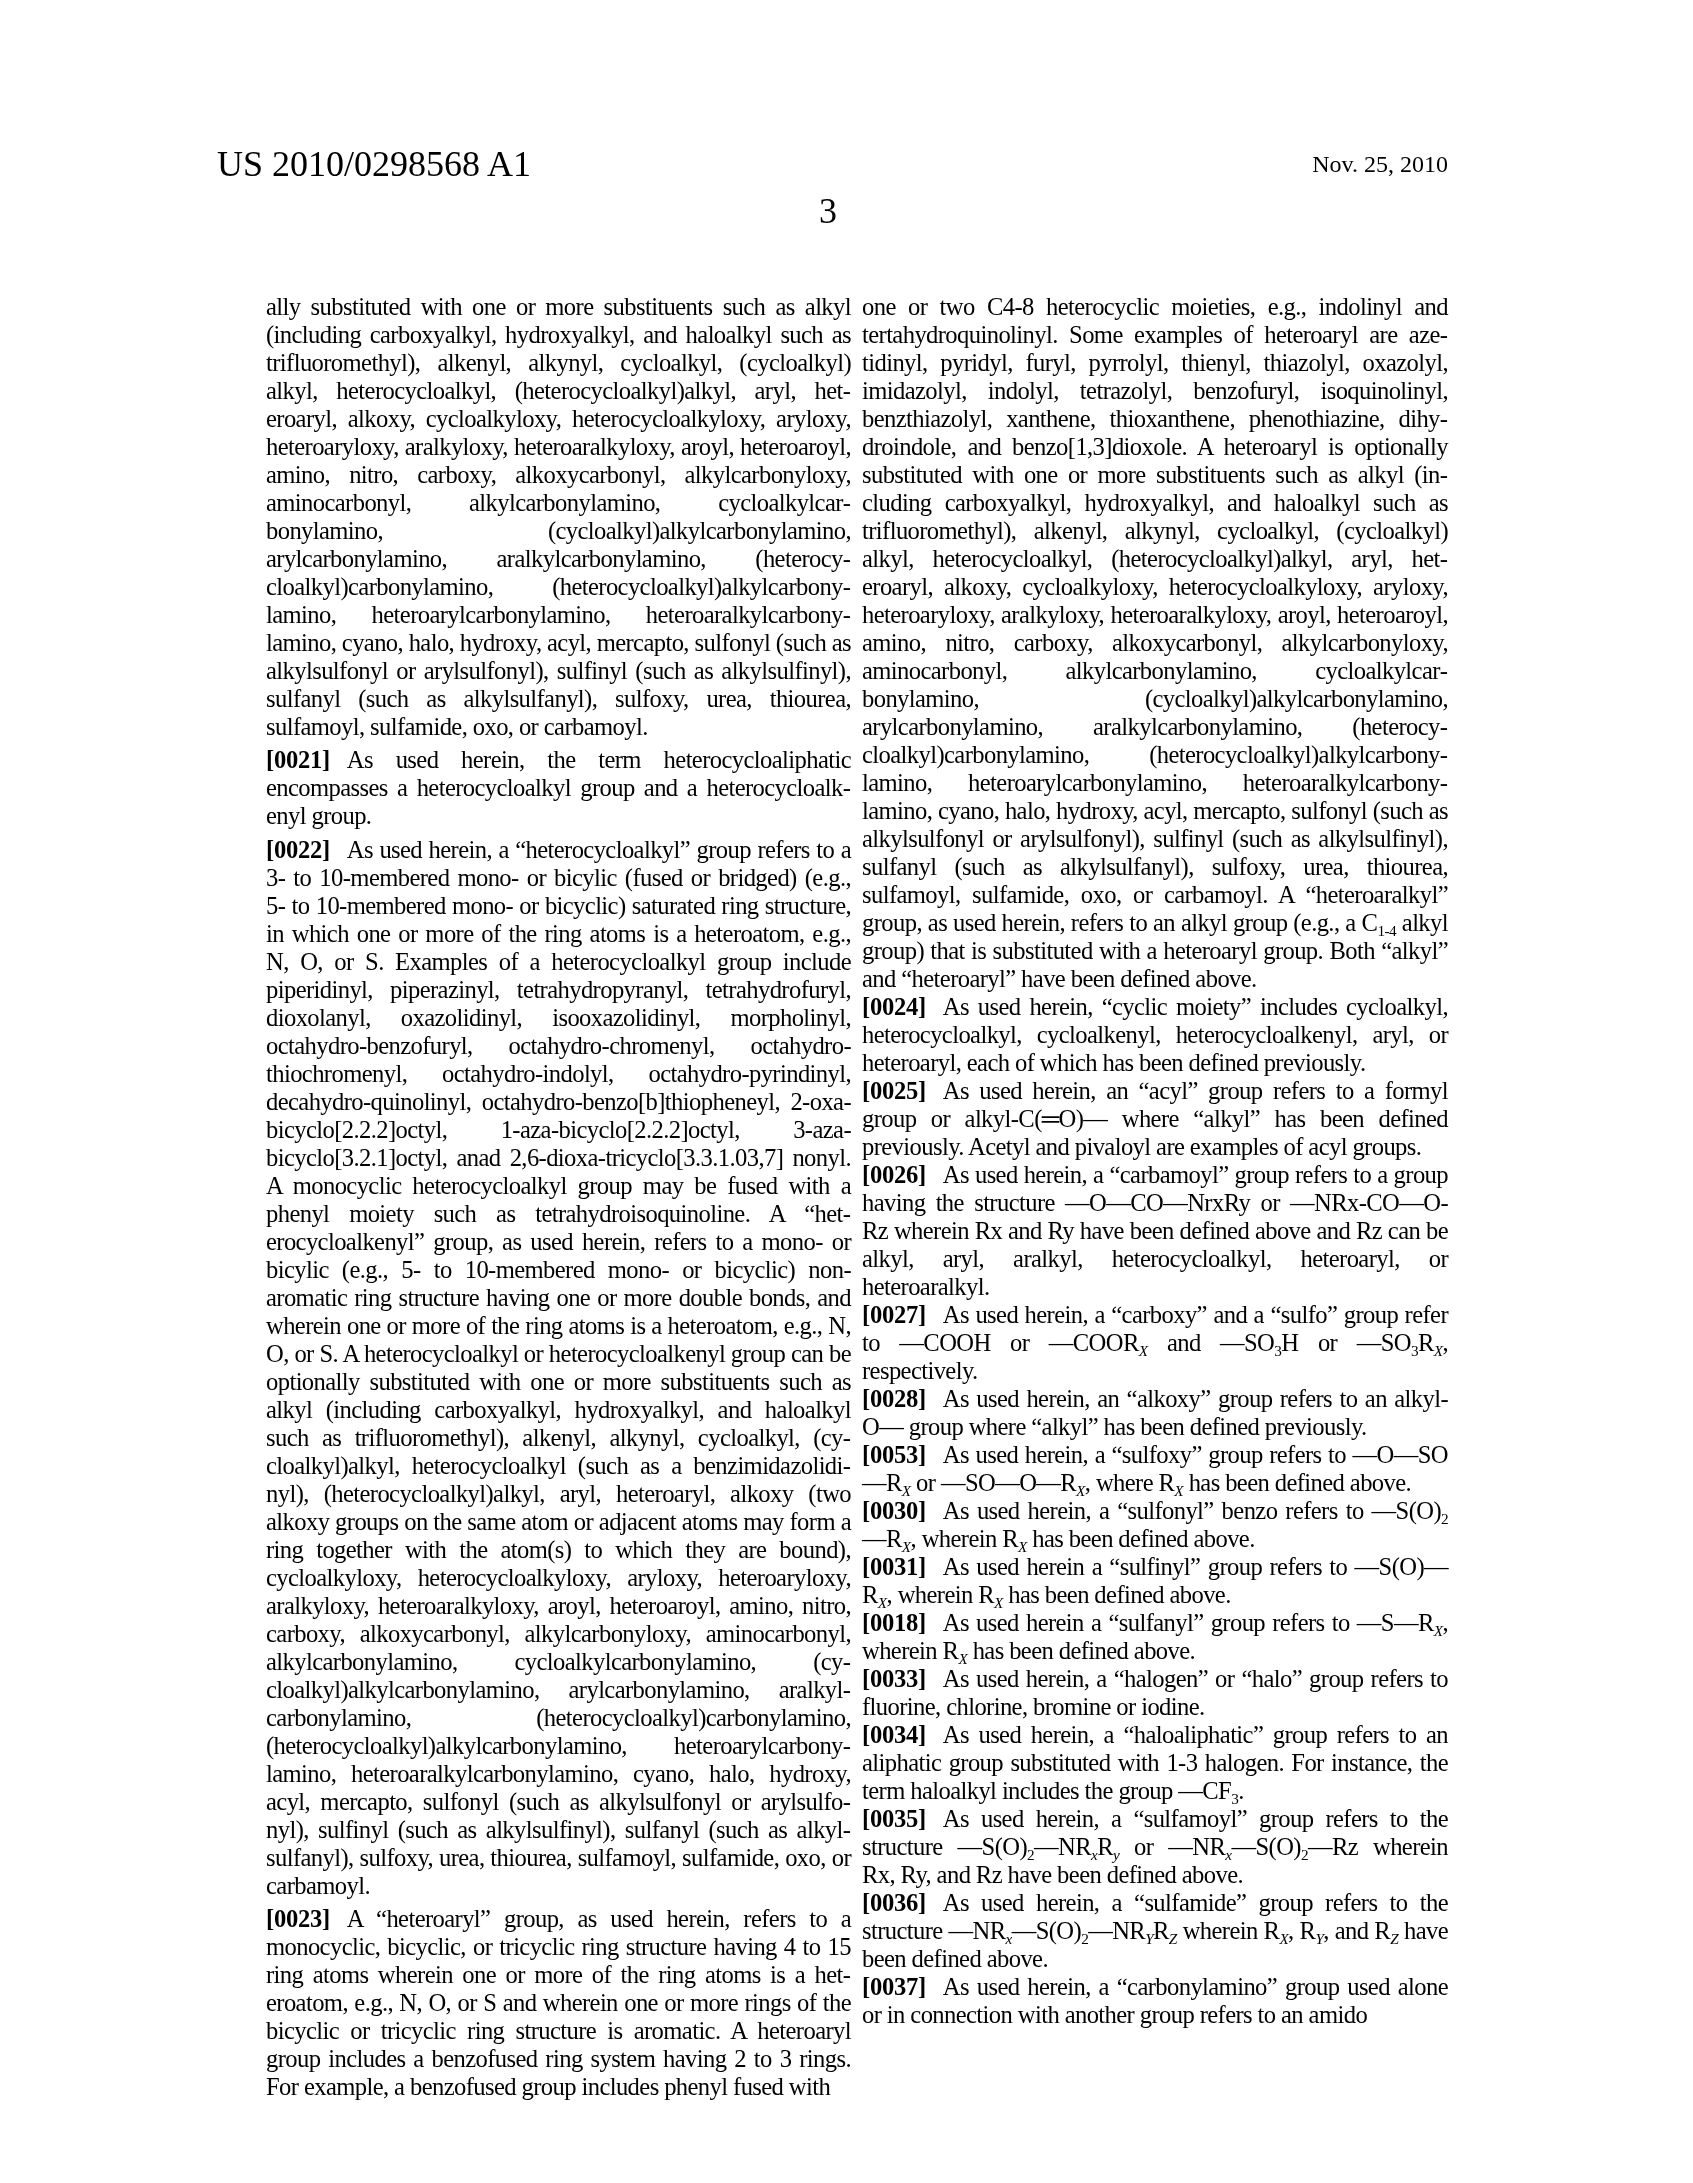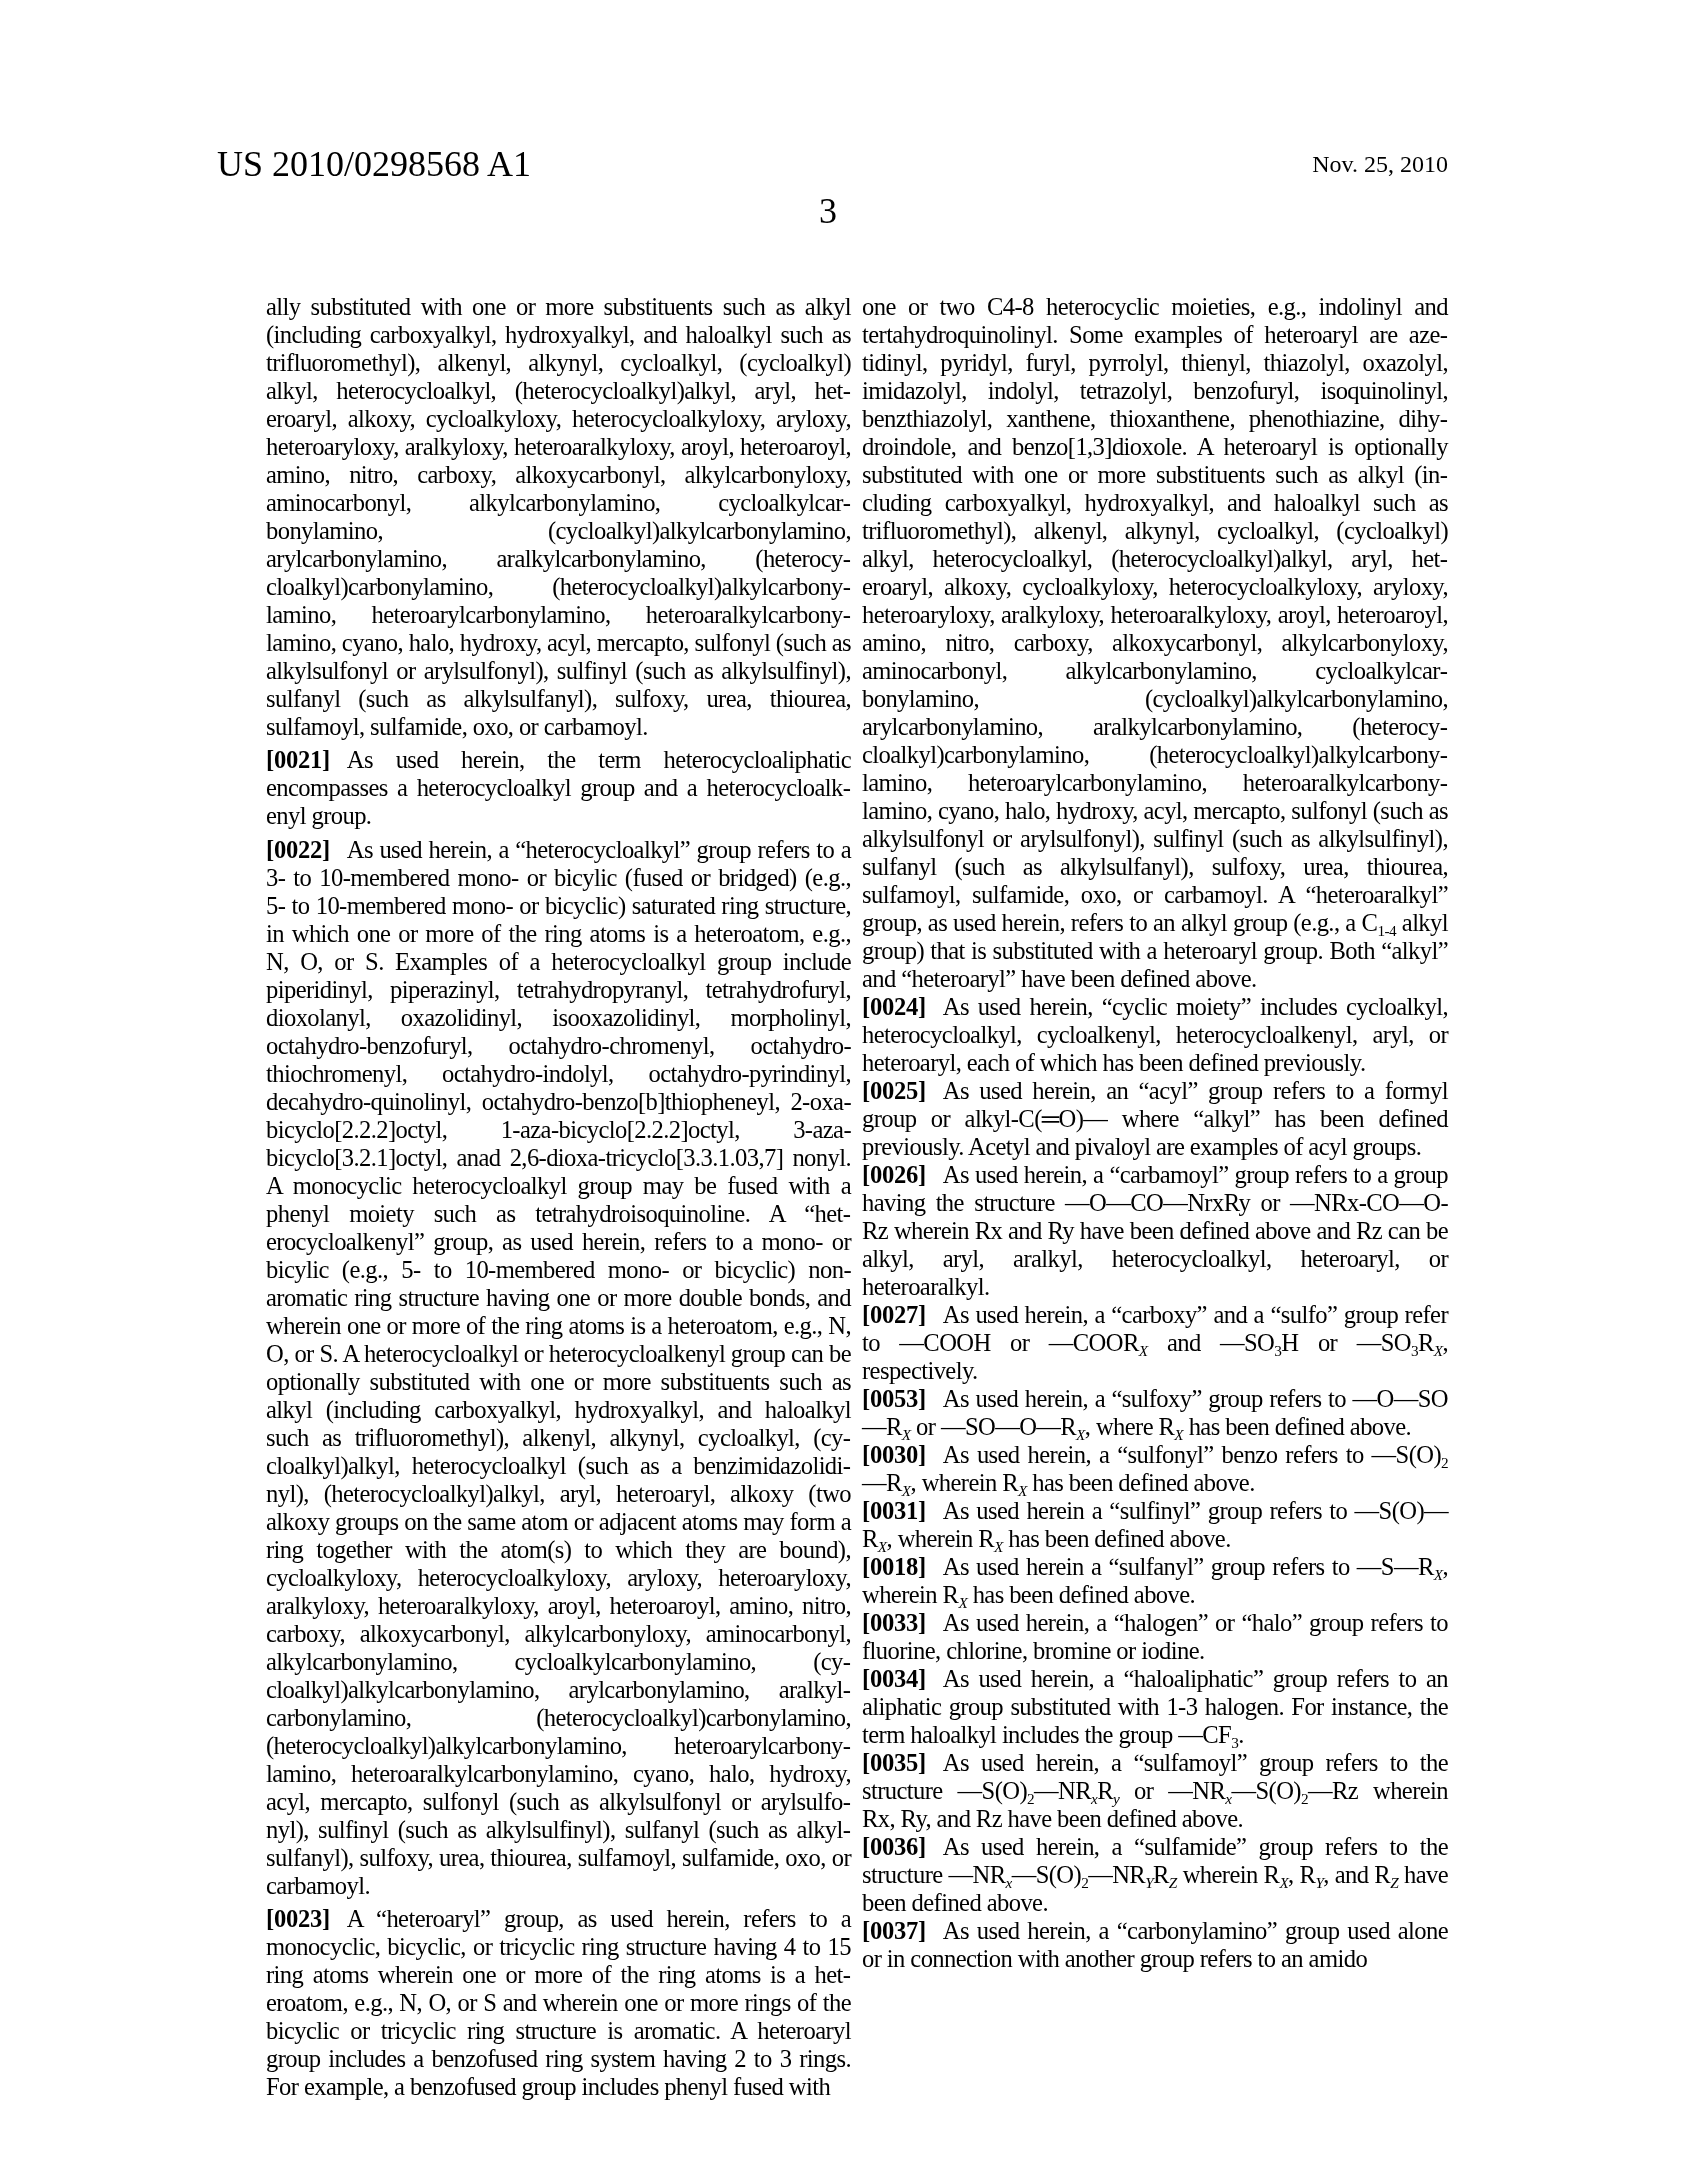--- a/index.html
+++ b/index.html
@@ -65,20 +65,23 @@
   <p class="para tight">
     <span class="pnum">[0025]</span><span>As used herein, an “acyl” group refers to a formyl group or alkyl-C(═O)— where “alkyl” has been defined previously. Acetyl and pivaloyl are examples of acyl groups.</span>
   </p>
   <p class="para tight">
     <span class="pnum">[0026]</span><span>As used herein, a “carbamoyl” group refers to a group having the structure —O—CO—NrxRy or —NRx-CO—O-Rz wherein Rx and Ry have been defined above and Rz can be alkyl, aryl, aralkyl, heterocycloalkyl, heteroaryl, or heteroaralkyl.</span>
   </p>
   <p class="para tight">
     <span class="pnum">[0027]</span><span class="parts"><span>As used herein, a “carboxy” and a “sulfo” group refer to —COOH or —COOR</span><sub class="it">X</sub><span> and —SO</span><sub>3</sub><span>H or —SO</span><sub>3</sub><span>R</span><sub class="it">X</sub><span>, respectively.</span></span>
   </p>
   <p class="para tight">
+    <span class="pnum">[0028]</span><span>As used herein, an “alkoxy” group refers to an alkyl-O— group where “alkyl” has been defined previously.</span>
+  </p>
+  <p class="para tight">
     <span class="pnum">[0053]</span><span class="parts"><span>As used herein, a “sulfoxy” group refers to —O—SO—R</span><sub class="it">X</sub><span> or —SO—O—R</span><sub class="it">X</sub><span>, where R</span><sub class="it">X</sub><span> has been defined above.</span></span>
   </p>
   <p class="para tight">
     <span class="pnum">[0030]</span><span class="parts"><span>As used herein, a “sulfonyl” benzo refers to —S(O)</span><sub>2</sub><span>—R</span><sub class="it">X</sub><span>, wherein R</span><sub class="it">X</sub><span> has been defined above.</span></span>
   </p>
   <p class="para tight">
     <span class="pnum">[0031]</span><span class="parts"><span>As used herein a “sulfinyl” group refers to —S(O)—R</span><sub class="it">X</sub><span>, wherein R</span><sub class="it">X</sub><span> has been defined above.</span></span>
   </p>
   <p class="para tight">
     <span class="pnum">[0018]</span><span class="parts"><span>As used herein a “sulfanyl” group refers to —S—R</span><sub class="it">X</sub><span>, wherein R</span><sub class="it">X</sub><span> has been defined above.</span></span>

